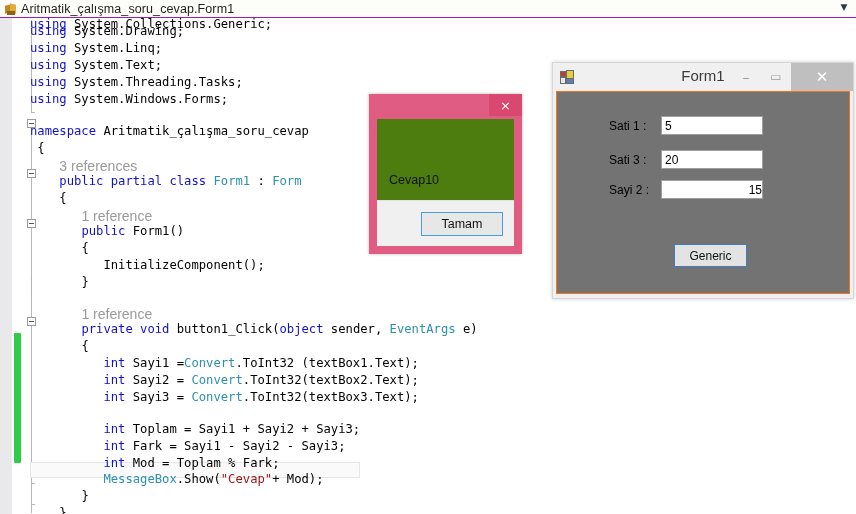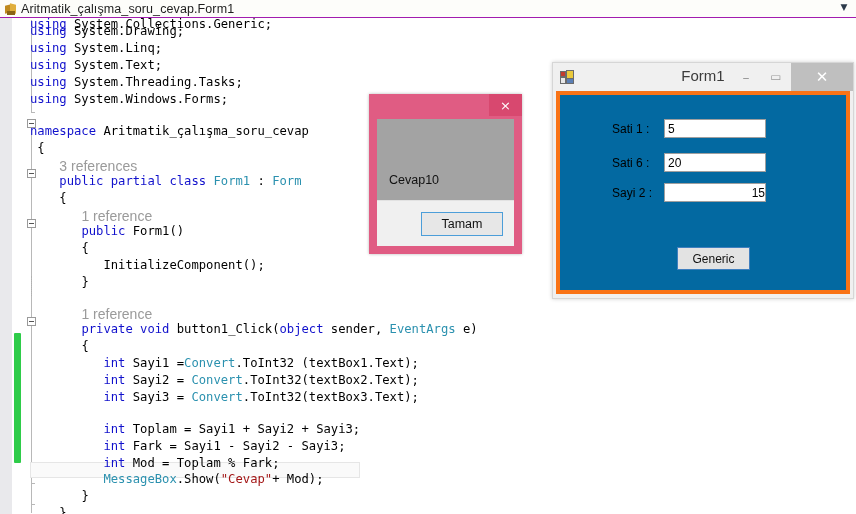--- a/index.html
+++ b/index.html
@@ -187,21 +187,21 @@
     justify-content: center;
     color: #ffffff;
     font-family: "DejaVu Sans", sans-serif;
     font-size: 13px;
     line-height: 13px;
   }
   #msgbox-body {
     position: absolute;
     left: 8px; top: 25px;
     width: 137px; height: 127px;
-    background: #a3a3a3;
+    background: #4d7c0f;
     box-sizing: border-box;
   }
   #msgbox-text {
     position: absolute;
     left: 12px; top: 54px;
     font-family: "Liberation Sans", sans-serif;
     font-size: 12.5px;
     color: #111;
   }
   #msgbox-buttonbar {
@@ -281,22 +281,22 @@
   #form1-close {
     right: 0; width: 62px;
     background: #bfbfbf;
     color: #ffffff;
     font-size: 15px;
   }
   #form1-client {
     position: absolute;
     left: 3px; top: 28px;
     width: 294px; height: 203px;
-    background: #0369a1;
-    border: 4px solid #f97316;
+    background: #737373;
+    border: 1px solid #f97316;
     box-sizing: border-box;
   }
   .form-label {
     position: absolute;
     font-family: "Liberation Sans", sans-serif;
     font-size: 12px;
     color: #000;
   }
   .form-input {
     position: absolute;
@@ -398,21 +398,21 @@
     </div>
     <div class="winbtn" id="form1-close">
       <span>✕</span>
     </div>
   </div>
 
   <div id="form1-client">
     <div class="form-label" style="left:52px; top:27px;">Sati 1 :</div>
     <div class="form-input" style="left:104px; top:24px;">5</div>
 
-    <div class="form-label" style="left:52px; top:61px;">Sati 6 :</div>
+    <div class="form-label" style="left:52px; top:61px;">Sati 3 :</div>
     <div class="form-input" style="left:104px; top:58px;">20</div>
 
     <div class="form-label" style="left:52px; top:91px;">Sayi 2 :</div>
     <div class="form-input" style="left:104px; top:88px;text-align:right;">15</div>
 
     <div id="form1-calc">Generic</div>
   </div>
 </div>
 
 </body></html>

